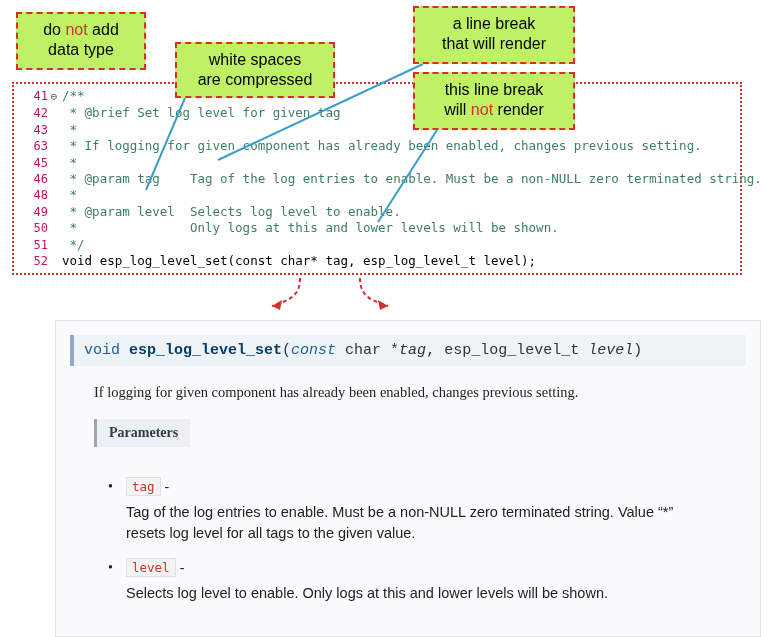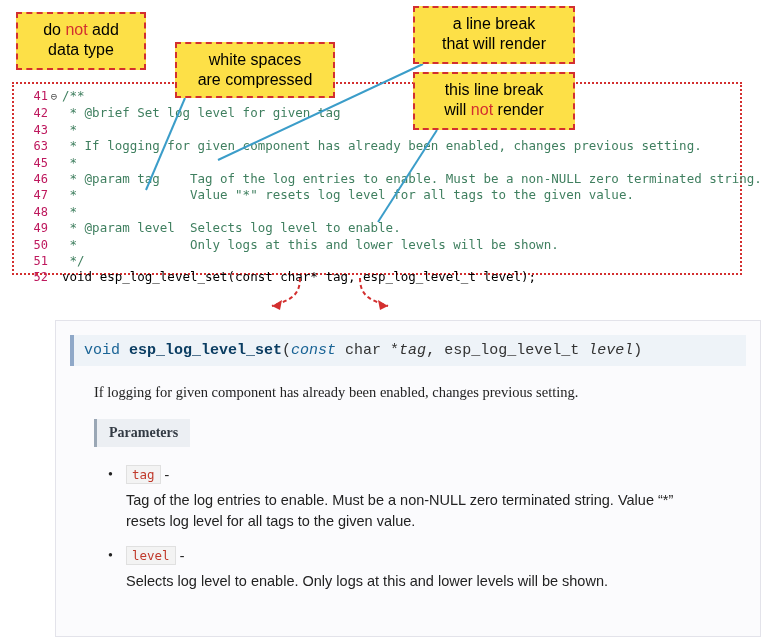--- a/index.html
+++ b/index.html
@@ -10,21 +10,21 @@
     width: 767px;
     height: 637px;
     background: #ffffff;
     font-family: "Liberation Sans", sans-serif;
     position: relative;
     overflow: hidden;
   }
   .annot {
     position: absolute;
     border: 2px dashed #d32f2f;
-    background: #fde047;
+    background: #bef264;
     color: #000000;
     font-size: 16px;
     line-height: 1.25;
     text-align: center;
     padding: 6px 8px;
     box-sizing: border-box;
     z-index: 5;
   }
   .annot .hl {
     color: #d32f2f;
@@ -134,21 +134,21 @@
   #doc-signature .const { font-style: italic; color: #1a6496; }
   #doc-signature .plain { color: #333333; }
   #doc-signature .param { font-style: italic; color: #333333; }
   .doc-para {
     margin: 18px 14px 0 38px;
     font-size: 14.5px;
     color: #222222;
     font-family: "Liberation Serif", serif;
   }
   #params-heading {
-    margin: 18px 14px 4px 38px;
+    margin: 18px 14px 16px 38px;
     display: inline-block;
     background: #eceff3;
     border-left: 3px solid #9aa7b5;
     padding: 6px 12px;
     font-size: 14px;
     font-weight: bold;
     color: #333b44;
     font-family: "Liberation Serif", serif;
   }
   .param-item {
@@ -235,23 +235,20 @@
   <div class="code-line">
     <span class="lineno">63</span><span class="foldmark"></span><span class="codetext comment"> * If logging for given component has already been enabled, changes previous setting.</span>
   </div>
   <div class="code-line">
     <span class="lineno">45</span><span class="foldmark"></span><span class="codetext comment"> *</span>
   </div>
   <div class="code-line">
     <span class="lineno">46</span><span class="foldmark"></span><span class="codetext comment"> * @param tag    Tag of the log entries to enable. Must be a non-NULL zero terminated string.</span>
   </div>
   <div class="code-line">
-    <span class="lineno">47</span><span class="foldmark"></span><span class="codetext comment"> *               Value "*" resets log level for all tags to the given value.</span>
-  </div>
-  <div class="code-line">
     <span class="lineno">48</span><span class="foldmark"></span><span class="codetext comment"> *</span>
   </div>
   <div class="code-line">
     <span class="lineno">49</span><span class="foldmark"></span><span class="codetext comment"> * @param level  Selects log level to enable.</span>
   </div>
   <div class="code-line">
     <span class="lineno">50</span><span class="foldmark"></span><span class="codetext comment"> *               Only logs at this and lower levels will be shown.</span>
   </div>
   <div class="code-line">
     <span class="lineno">51</span><span class="foldmark"></span><span class="codetext comment"> */</span>

